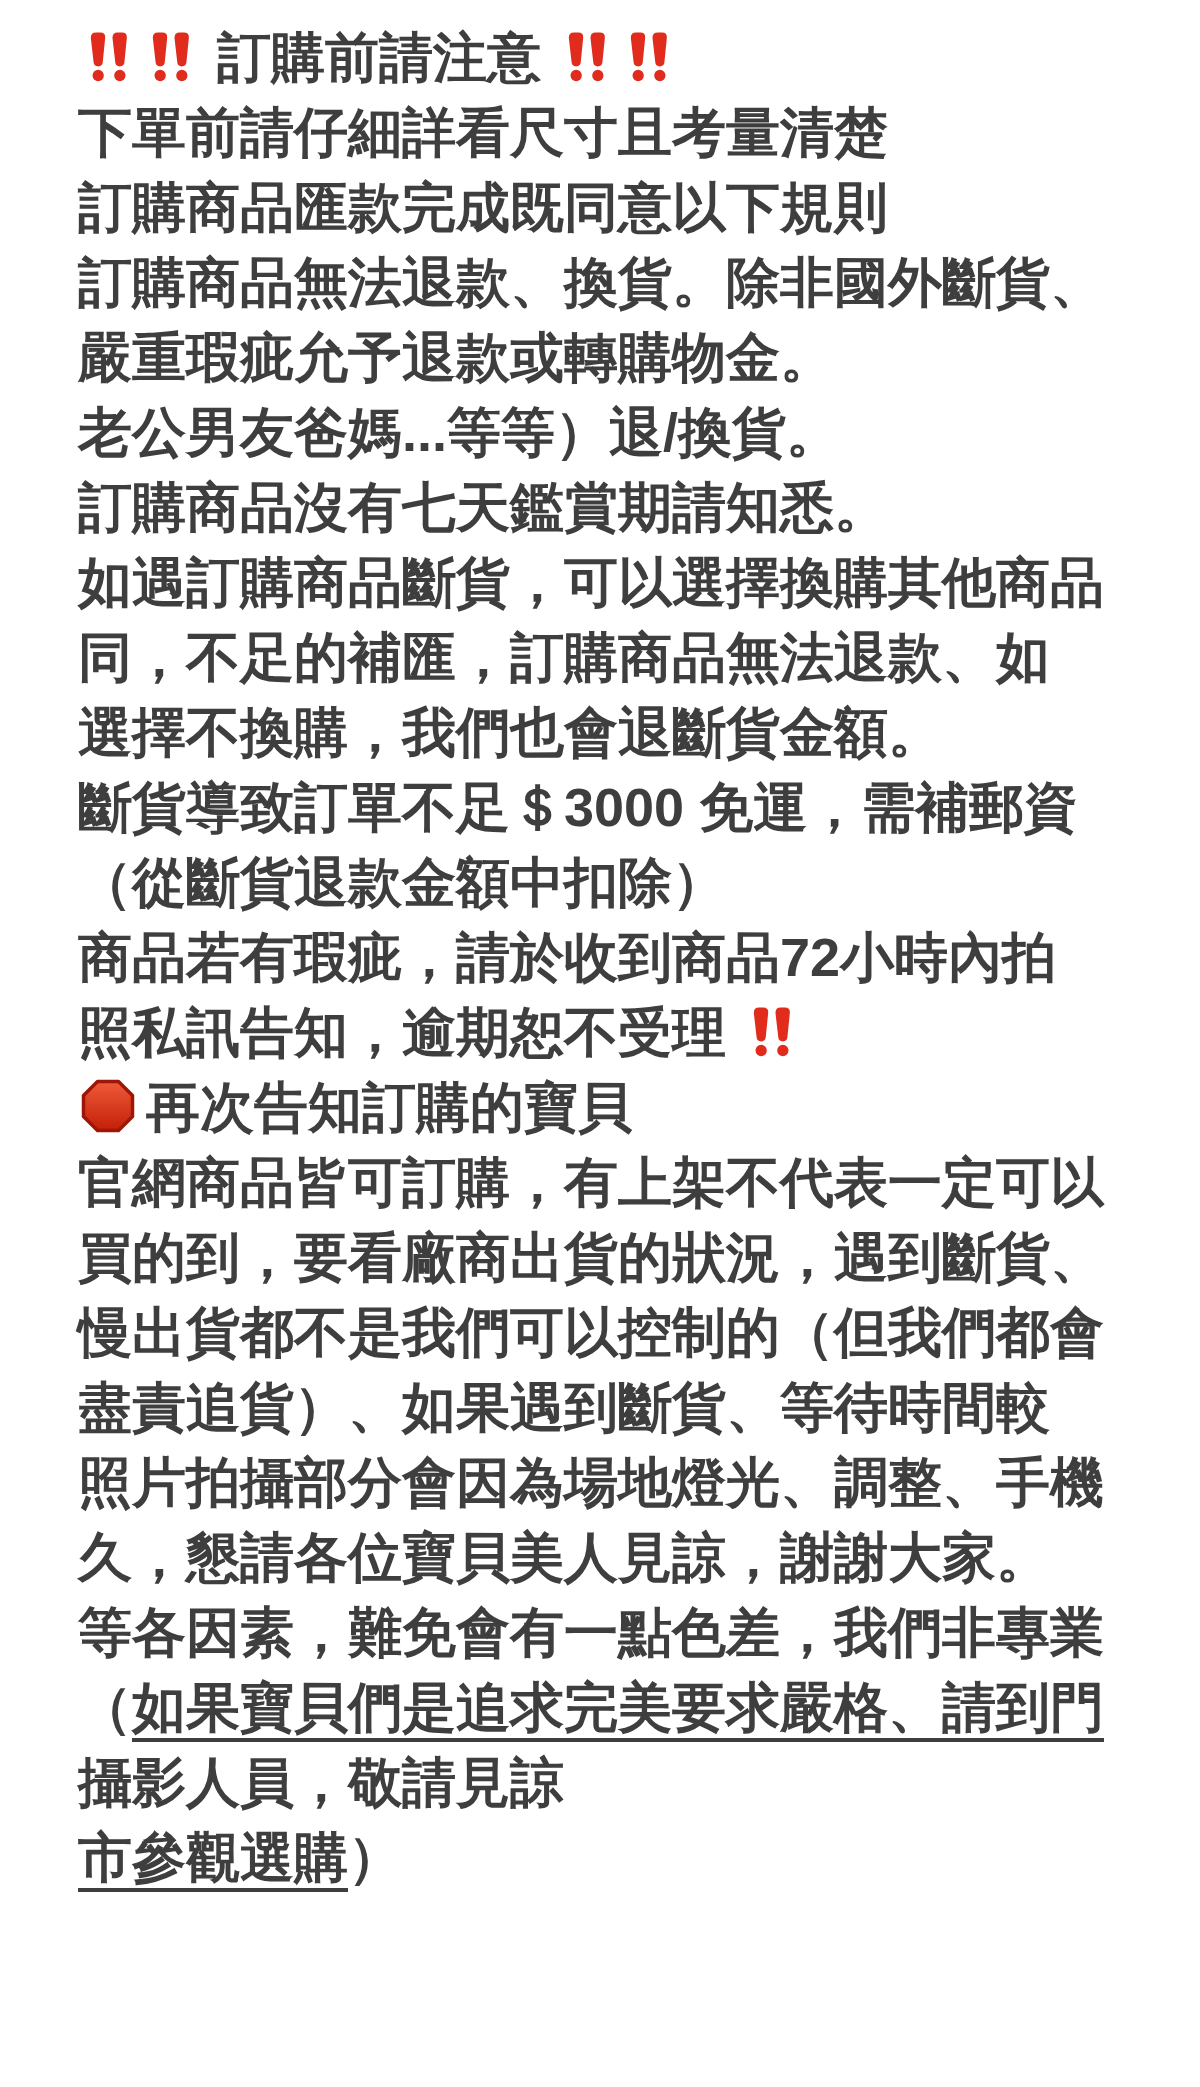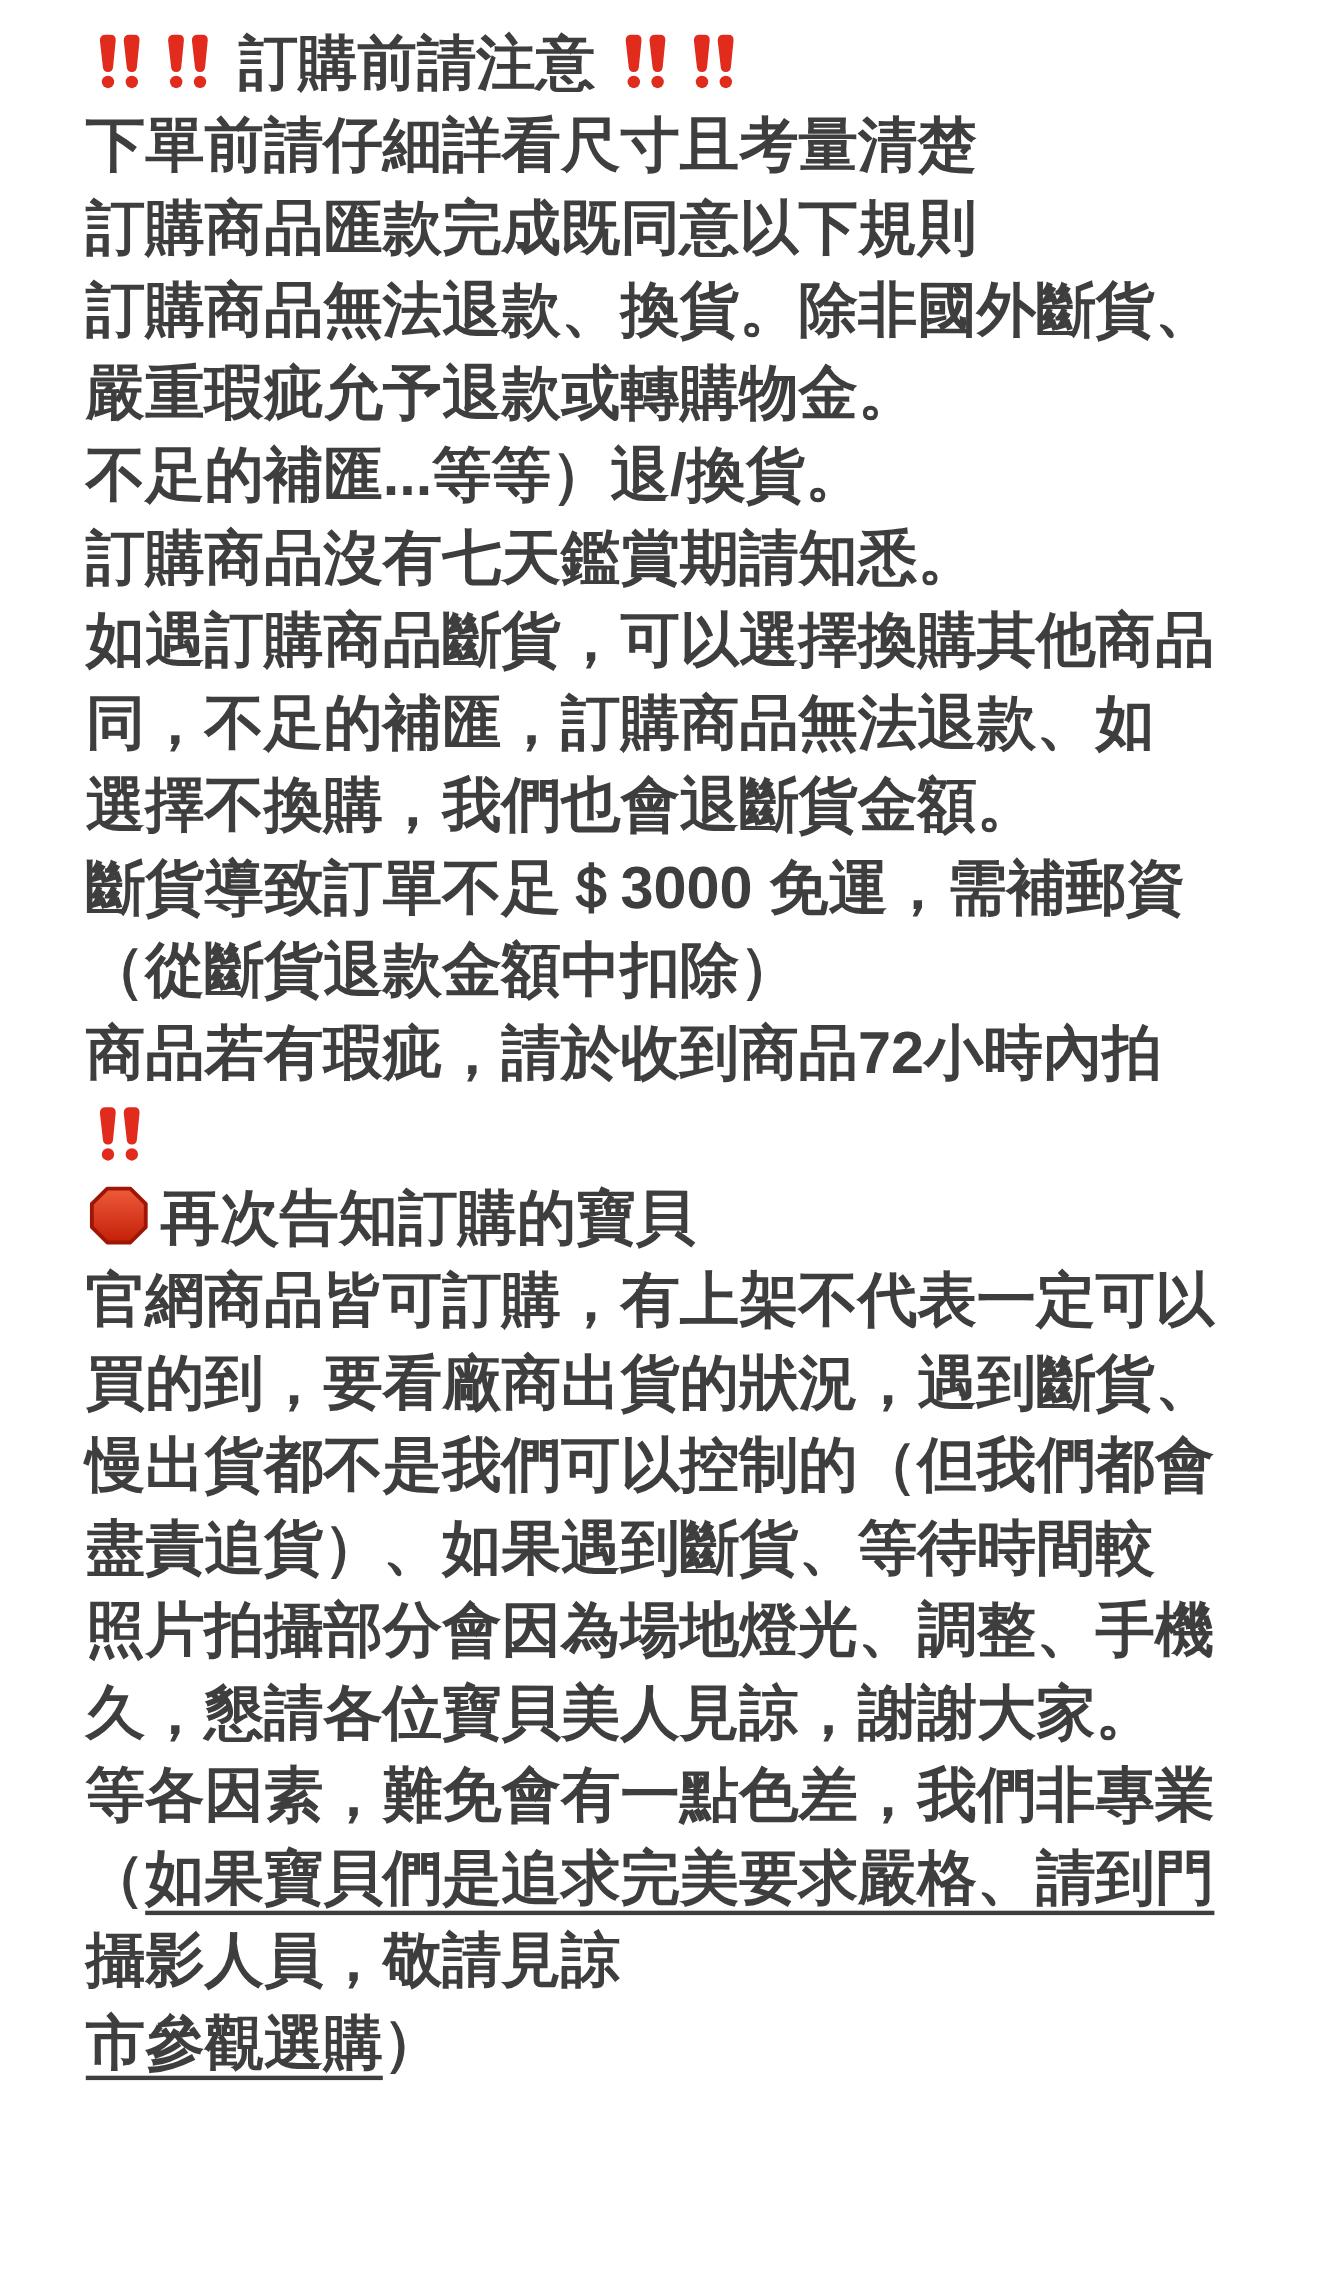--- a/index.html
+++ b/index.html
@@ -66,29 +66,29 @@
       <path d="M9 9 Q9 3 15 3 L20 3 Q26 3 25.6 9 L22.8 37 Q22.4 42 17.5 42 Q12.6 42 12.2 37 Z"></path>
       <circle cx="17.5" cy="52.5" r="6.5"></circle>
       <path d="M34 9 Q34 3 40 3 L45 3 Q51 3 50.6 9 L47.8 37 Q47.4 42 42.5 42 Q37.6 42 37.2 37 Z"></path>
       <circle cx="42.5" cy="52.5" r="6.5"></circle>
     </g>
   </svg></div>
     <div class="line"><span class="seg">下單前請仔細詳看尺寸且考量清楚</span></div>
     <div class="line"><span class="seg">訂購商品匯款完成既同意以下規則</span></div>
     <div class="line"><span class="seg">訂購商品無法退款、換貨。除非國外斷貨、</span></div>
     <div class="line"><span class="seg">嚴重瑕疵允予退款或轉購物金。</span></div>
-    <div class="line"><span class="seg">不足的補匯...等等）退/換貨。</span></div>
+    <div class="line"><span class="seg">老公男友爸媽...等等）退/換貨。</span></div>
     <div class="line"><span class="seg">訂購商品沒有七天鑑賞期請知悉。</span></div>
     <div class="line"><span class="seg">如遇訂購商品斷貨，可以選擇換購其他商品</span></div>
     <div class="line"><span class="seg">同，不足的補匯，訂購商品無法退款、如</span></div>
     <div class="line"><span class="seg">選擇不換購，我們也會退斷貨金額。</span></div>
     <div class="line"><span class="seg">斷貨導致訂單不足＄3000 免運，需補郵資</span></div>
     <div class="line"><span class="seg">（從斷貨退款金額中扣除）</span></div>
     <div class="line"><span class="seg">商品若有瑕疵，請於收到商品72小時內拍</span></div>
-    <div class="line"><svg class="emoji bangbang" viewBox="0 0 60 60" aria-hidden="true">
+    <div class="line"><span class="seg">照私訊告知，逾期恕不受理 </span><svg class="emoji bangbang" viewBox="0 0 60 60" aria-hidden="true">
     <g fill="var(--emoji-red,#e02b1d)">
       <path d="M9 9 Q9 3 15 3 L20 3 Q26 3 25.6 9 L22.8 37 Q22.4 42 17.5 42 Q12.6 42 12.2 37 Z"></path>
       <circle cx="17.5" cy="52.5" r="6.5"></circle>
       <path d="M34 9 Q34 3 40 3 L45 3 Q51 3 50.6 9 L47.8 37 Q47.4 42 42.5 42 Q37.6 42 37.2 37 Z"></path>
       <circle cx="42.5" cy="52.5" r="6.5"></circle>
     </g>
   </svg></div>
     <div class="line"><svg class="emoji stopsign" viewBox="0 0 64 64" aria-hidden="true">
     <defs>
       <linearGradient id="stopGrad" x1="0" y1="0" x2="0" y2="1">

